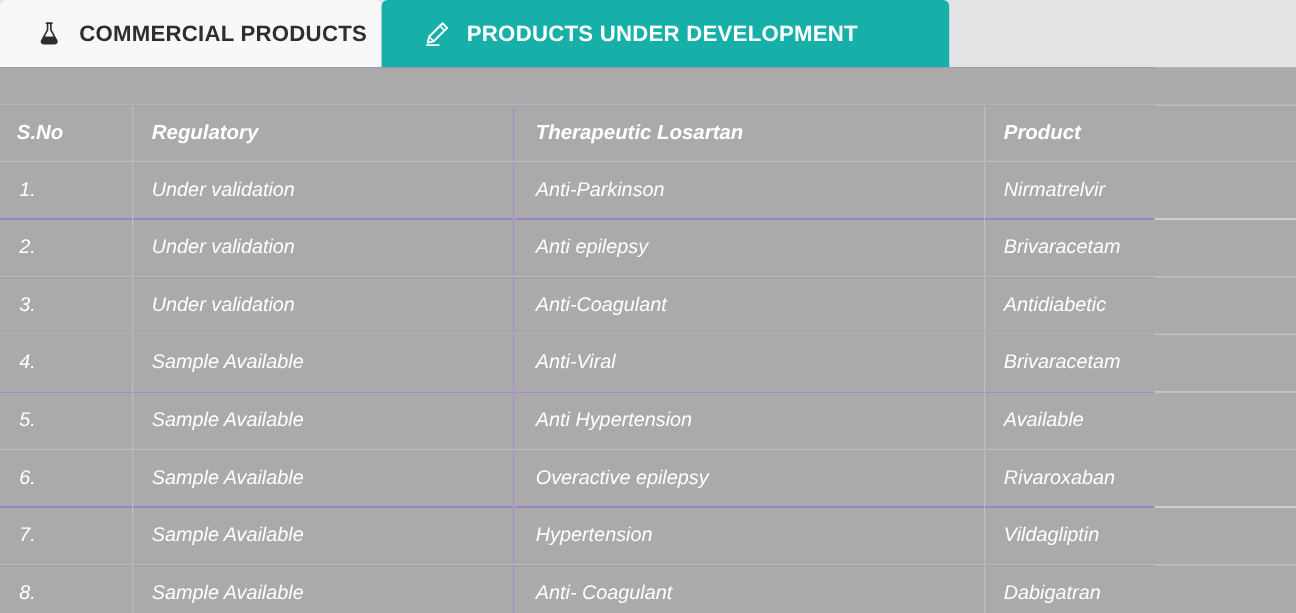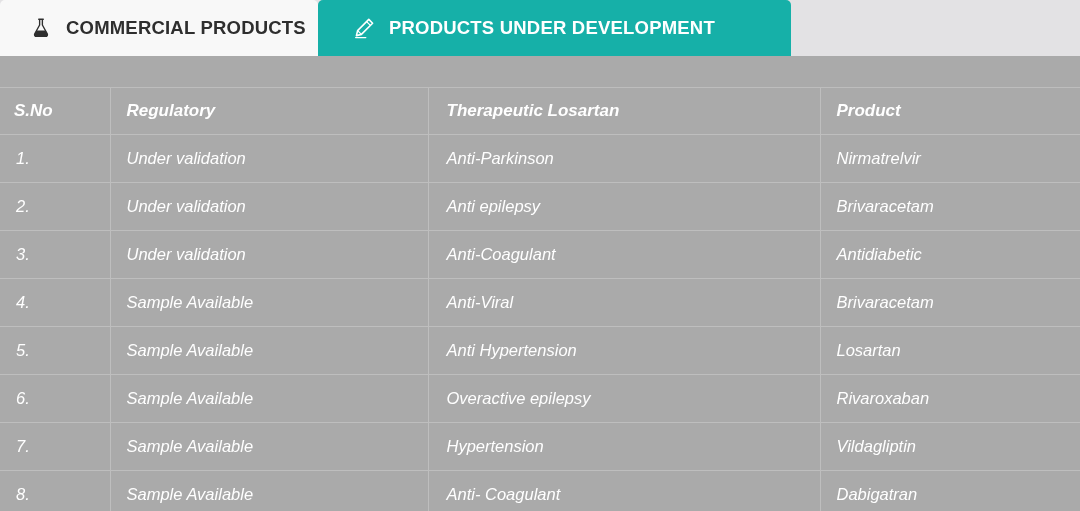--- a/index.html
+++ b/index.html
@@ -171,21 +171,21 @@
         <tr>
           <td class="sno">4.</td>
           <td class="reg">Sample Available</td>
           <td class="cat">Anti-Viral</td>
           <td class="prd last">Brivaracetam</td>
         </tr>
         <tr>
           <td class="sno">5.</td>
           <td class="reg">Sample Available</td>
           <td class="cat">Anti Hypertension</td>
-          <td class="prd last">Losartan</td>
+          <td class="prd last">Available</td>
         </tr>
         <tr>
           <td class="sno">6.</td>
           <td class="reg">Sample Available</td>
           <td class="cat">Overactive epilepsy</td>
           <td class="prd last">Rivaroxaban</td>
         </tr>
         <tr>
           <td class="sno">7.</td>
           <td class="reg">Sample Available</td>

